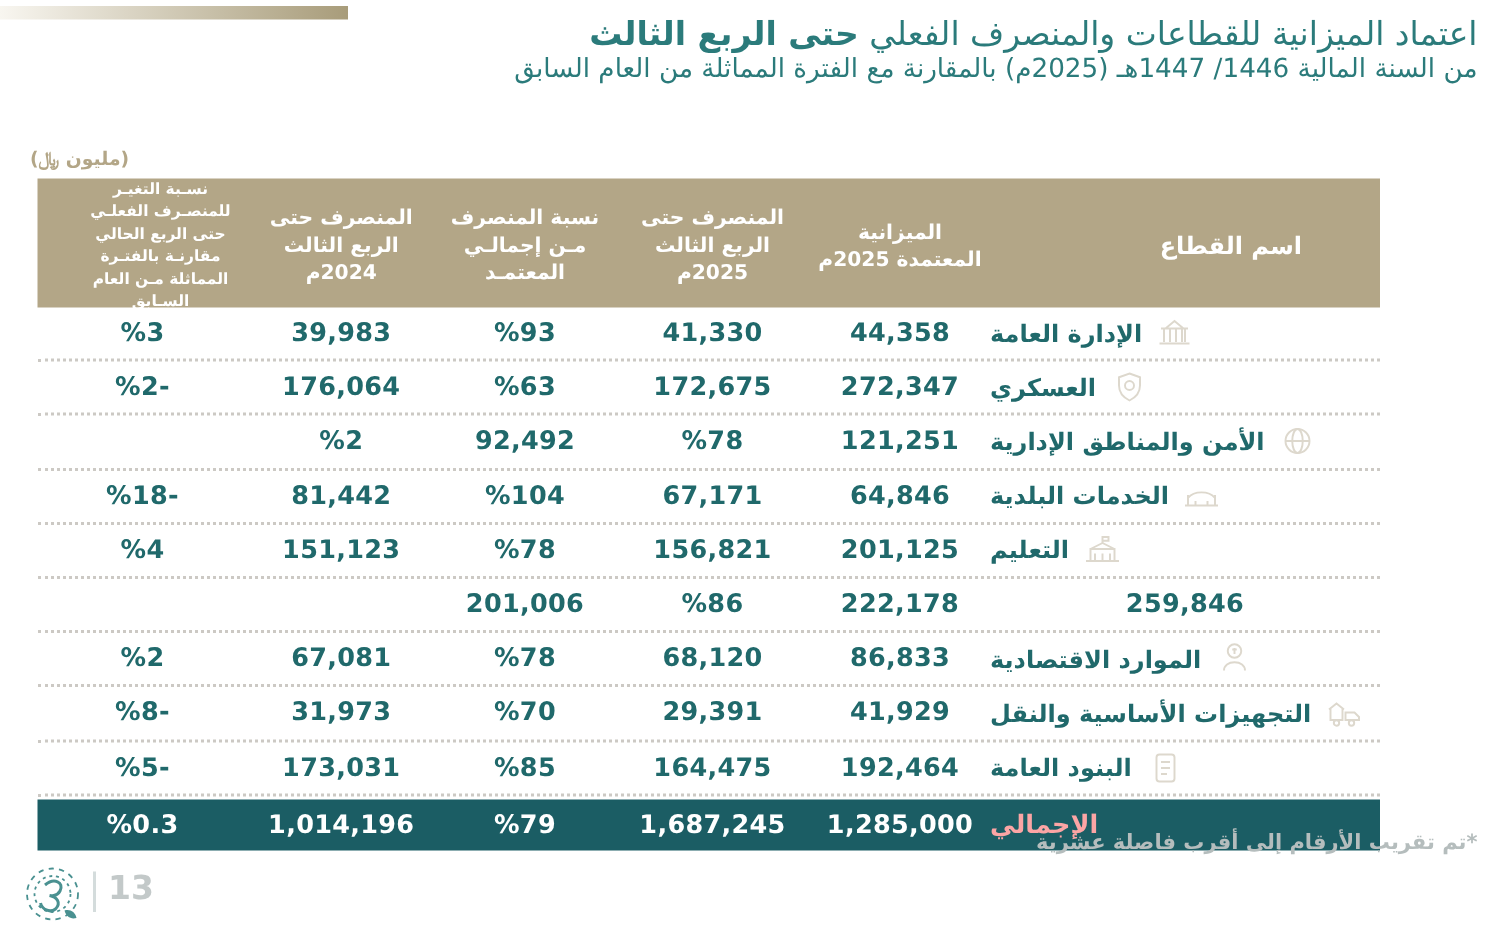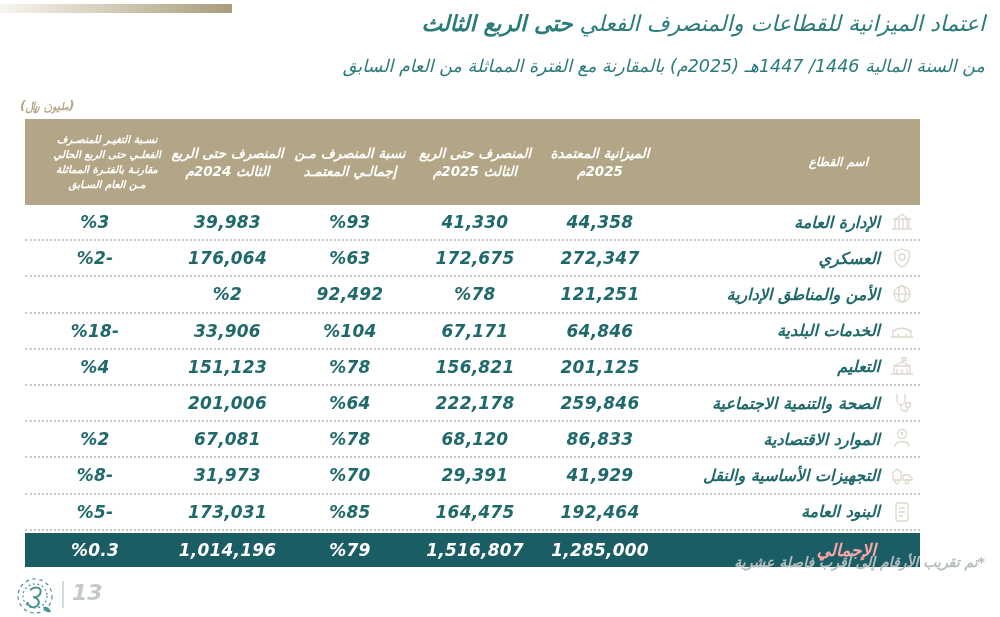--- a/index.html
+++ b/index.html
@@ -1,44 +1,44 @@
 <!DOCTYPE html>
 <html lang="ar"><head>
 <meta charset="utf-8">
 <style>
   * { margin:0; padding:0; box-sizing:border-box; }
   body { font-family:"DejaVu Sans", sans-serif; background:#ffffff; }
-  .page { position:relative; width:1000px; height:617px; background:#ffffff; overflow:hidden;font-style:italic; }
+  .page { position:relative; width:1000px; height:617px; background:#ffffff; overflow:hidden; }
 
   
   .topbar { position:absolute; left:0; top:4px; width:232px; height:9px;
             background:linear-gradient(to right,#f8f6f0,#a89c7a); }
 
   
   .title-block { position:absolute; top:11px; right:15px; width:760px; text-align:right; direction:rtl; color:#2b7b7b; }
   .title-line1 { font-size:22px; font-weight:500; letter-spacing:-0.2px; }
   .title-line1 b { font-weight:800; }
-  .title-line2 { font-size:17.5px; margin-top:20px; font-weight:500; }
+  .title-line2 { font-size:17.5px; margin-top:0; font-weight:500; }
 
   
   .unit { position:absolute; left:20px; top:98px; direction:rtl; font-size:12.5px; color:#b3a687; font-weight:600; }
 
   
   .tbl { position:absolute; left:25px; top:119px; width:895px; direction:rtl; }
   .grid { display:grid; grid-template-columns:260px 120px 130px 120px 125px 140px; align-items:center; }
   .thead { background:#b3a687; color:#ffffff; height:86px; }
   .thead .cell { font-size:13.5px; font-weight:700; text-align:center; line-height:1.35; padding:0 4px; }
-  .thead .sector-h { text-align:right; padding-right:52px; font-size:12px; }
+  .thead .sector-h { text-align:right; padding-right:52px; font-size:16px; }
   .thead .change-h { font-size:10.3px; line-height:1.45;padding-left:28px; }
 
   .trow { height:36.2px; border-bottom:2px dotted #ccc9c4; }
   .trow:last-of-type { border-bottom:2px solid #d9e8ec; }
   .cell { text-align:center; }
   .num { direction:ltr; font-size:17px; color:#20696b; font-weight:600; letter-spacing:0.2px; }
-  .sector-cell { display:flex; align-items:center; justify-content:flex-start; gap:6px; padding-right:2px; }
+  .sector-cell { display:flex; align-items:center; justify-content:flex-end; gap:6px; padding-right:2px; }
   .row-icon { width:32px; height:30px; display:flex; align-items:center; justify-content:center; flex:0 0 32px; }
   .row-icon svg { stroke:#ddd8cd; fill:none; stroke-width:1.3; }
   .sname { font-size:16px; font-weight:700; color:#20696b; }
 
   .total { background:#1b5d64; height:34px; margin-top:2px; }
   .total .num { color:#ffffff; font-weight:700; font-size:17px;text-align:center; }
   .total .sname { color:#fca5a5; font-size:17px; }
   .total .sector-cell { padding-right:44px; }
 
   
@@ -129,53 +129,44 @@
         <span class="row-icon">
             <svg width="26" height="26" viewBox="0 0 26 26">
               <path d="M4,19 v-7 M22,19 v-7 M4,14 c4,-5 14,-5 18,0 M2,19 h22 M9,16 v3 M17,16 v3"></path>
             </svg>
           </span>
         <span class="sname">الخدمات البلدية</span>
       </div>
       <div class="cell num">64,846</div>
       <div class="cell num">67,171</div>
       <div class="cell num">%104</div>
-      <div class="cell num">33,906</div>
+      <div class="cell num">81,442</div>
       <div class="cell num">%18-</div>
     </div>
 
     <div class="grid trow">
       <div class="cell sector-cell">
         <span class="row-icon">
             <svg width="26" height="26" viewBox="0 0 26 26">
               <path d="M5,20 v-8 h16 v8 M5,12 l8,-4 8,4 M13,8 v-4 h4 v2.5 h-4 M2,20 h22 M8,15 v5 M13,15 v5 M18,15 v5"></path>
             </svg>
           </span>
         <span class="sname">التعليم</span>
       </div>
       <div class="cell num">201,125</div>
       <div class="cell num">156,821</div>
       <div class="cell num">%78</div>
       <div class="cell num">151,123</div>
       <div class="cell num">%4</div>
     </div>
 
     <div class="grid trow">
-      <div class="cell sector-cell">
-        <span class="row-icon">
-            <svg width="26" height="26" viewBox="0 0 26 26">
-              <path d="M8,4 v6 c0,3 2,5 4,5 s4,-2 4,-5 v-6 M12,15 v3 c0,2 2,3 4,3 s3,-1.5 3,-3"></path>
-              <circle cx="19" cy="15" r="2.5"></circle>
-            </svg>
-          </span>
-        <span class="sname">الصحة والتنمية الاجتماعية</span>
-      </div>
       <div class="cell num">259,846</div>
       <div class="cell num">222,178</div>
-      <div class="cell num">%64</div>
+      <div class="cell num">%86</div>
       <div class="cell num">201,006</div>
     </div>
 
     <div class="grid trow">
       <div class="cell sector-cell">
         <span class="row-icon">
             <svg width="26" height="26" viewBox="0 0 26 26">
               <circle cx="13" cy="8" r="4.5"></circle>
               <path d="M13,6 v4 M11.5,7 h3 M6,21 c0,-3.5 3,-5.5 7,-5.5 s7,2 7,5.5"></path>
             </svg>
@@ -222,21 +213,21 @@
       <div class="cell num">%85</div>
       <div class="cell num">173,031</div>
       <div class="cell num">%5-</div>
     </div>
 
     <div class="grid total">
       <div class="cell sector-cell">
           <span class="sname">الإجمالي</span>
         </div>
       <div class="cell num">1,285,000</div>
-      <div class="cell num">1,516,807</div>
+      <div class="cell num">1,687,245</div>
       <div class="cell num">%79</div>
       <div class="cell num">1,014,196</div>
       <div class="cell num">%0.3</div>
     </div>
 
   </div>
 
   <div class="note">*تم تقريب الأرقام إلى أقرب فاصلة عشرية</div>
 
   <div class="logo">

